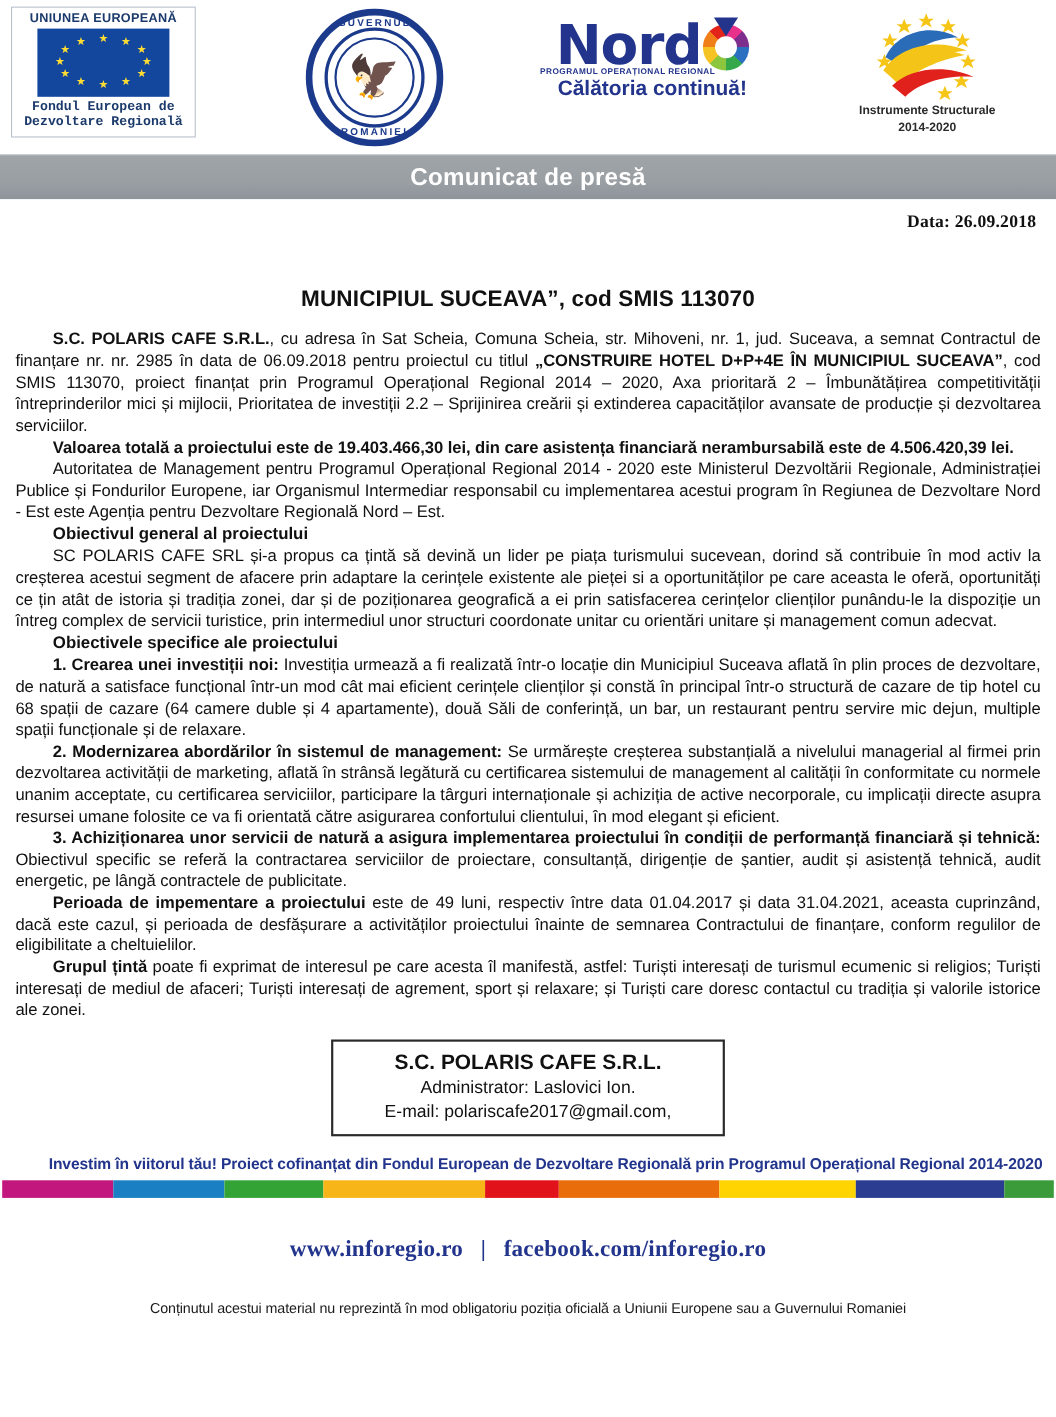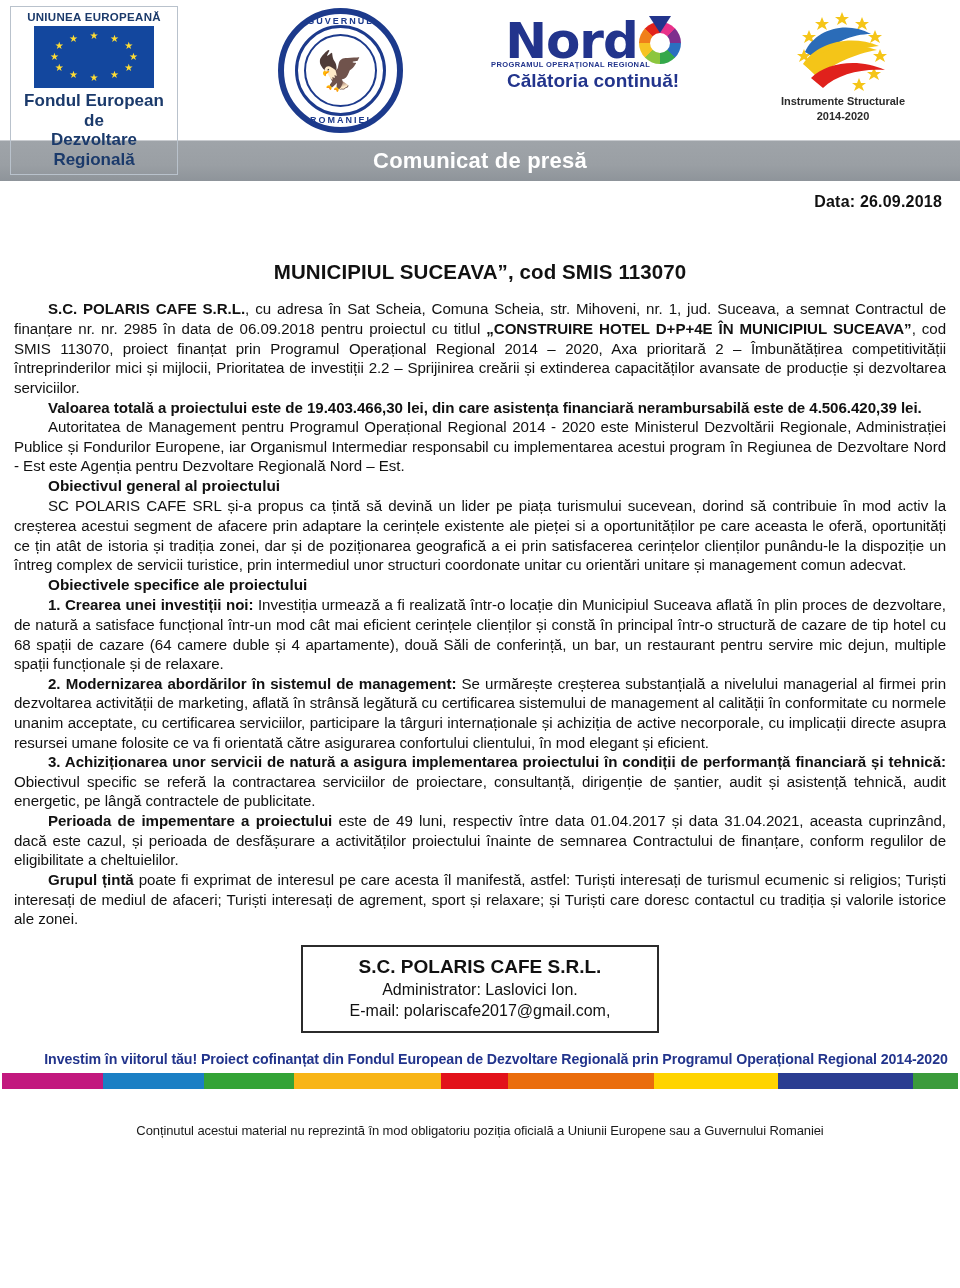--- a/index.html
+++ b/index.html
@@ -52,24 +52,25 @@
     position: relative;
   }
   .eu-flag .star {
     position: absolute;
     color: #ffdd33;
     font-size: 10px;
     line-height: 10px;
     transform: translate(-50%,-50%);
   }
   .eu-sub {
-    font-size: 17px;
+    font-size: 12px;
     color: #1b3a6b;
     line-height: 1.15;
     font-weight: bold;
+    font-family: Liberation Mono, monospace;
   }
 
   
   .gov-logo {
     margin-left: 100px;
     margin-top: 8px;
     width: 125px;
     height: 125px;
     position: relative;
   }
@@ -223,20 +224,21 @@
     padding: 0 14px;
     box-sizing: border-box;
   }
   .date-line {
     text-align: right;
     font-size: 16px;
     font-weight: bold;
     margin-top: 12px;
     margin-right: 4px;
     letter-spacing: .2px;
+    font-family: Liberation Serif, serif;
   }
   .doc-title {
     text-align: center;
     font-size: 20.5px;
     font-weight: bold;
     line-height: 1.28;
     margin: 22px 48px 14px;
     letter-spacing: .1px;
   }
   p.body {
@@ -431,14 +433,17 @@
       <div style="background: rgb(194, 24, 126); flex: 9 1 0%;"></div>
       <div style="background: rgb(27, 127, 196); flex: 9 1 0%;"></div>
       <div style="background: rgb(52, 163, 54); flex: 8 1 0%;"></div>
       <div style="background: rgb(248, 181, 23); flex: 13 1 0%;"></div>
       <div style="background: rgb(226, 18, 26); flex: 6 1 0%;"></div>
       <div style="background: rgb(234, 109, 12); flex: 13 1 0%;"></div>
       <div style="background: rgb(255, 212, 0); flex: 11 1 0%;"></div>
       <div style="background: rgb(42, 61, 145); flex: 12 1 0%;"></div>
       <div style="background: rgb(59, 155, 59); flex: 4 1 0%;"></div>
     </div>
+  <div class="footer-links">
+    <span>www.inforegio.ro</span><span class="sep">|</span><span>facebook.com/inforegio.ro</span>
+  </div>
   <div class="footer-disclaimer">Conținutul acestui material nu reprezintă în mod obligatoriu poziția oficială a Uniunii Europene sau a Guvernului Romaniei</div>
 </div>
 
 </body></html>

